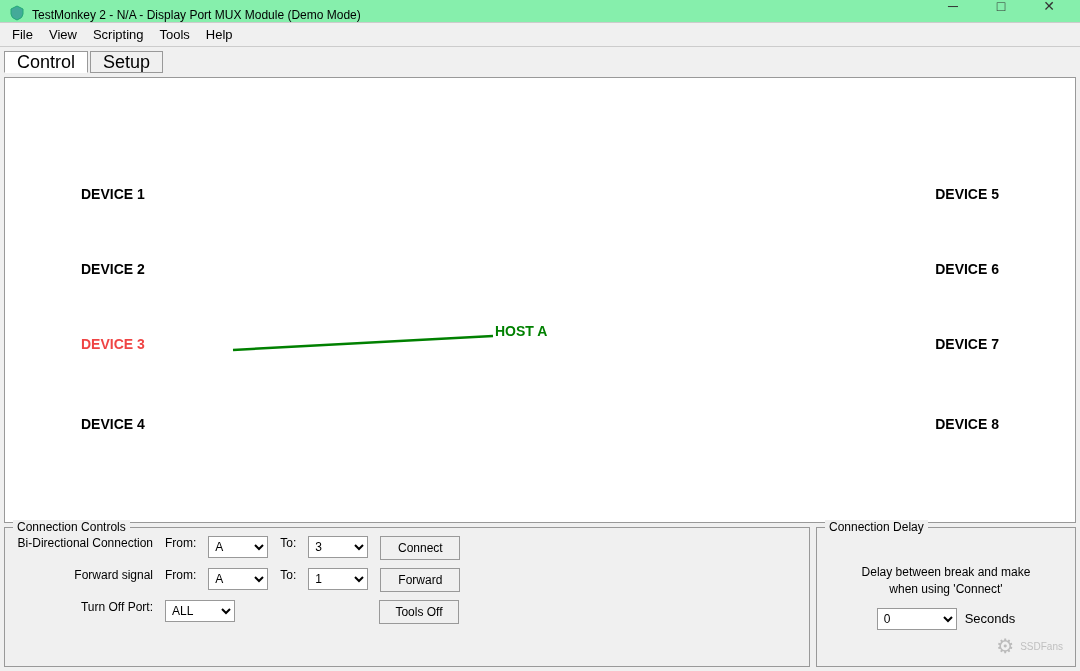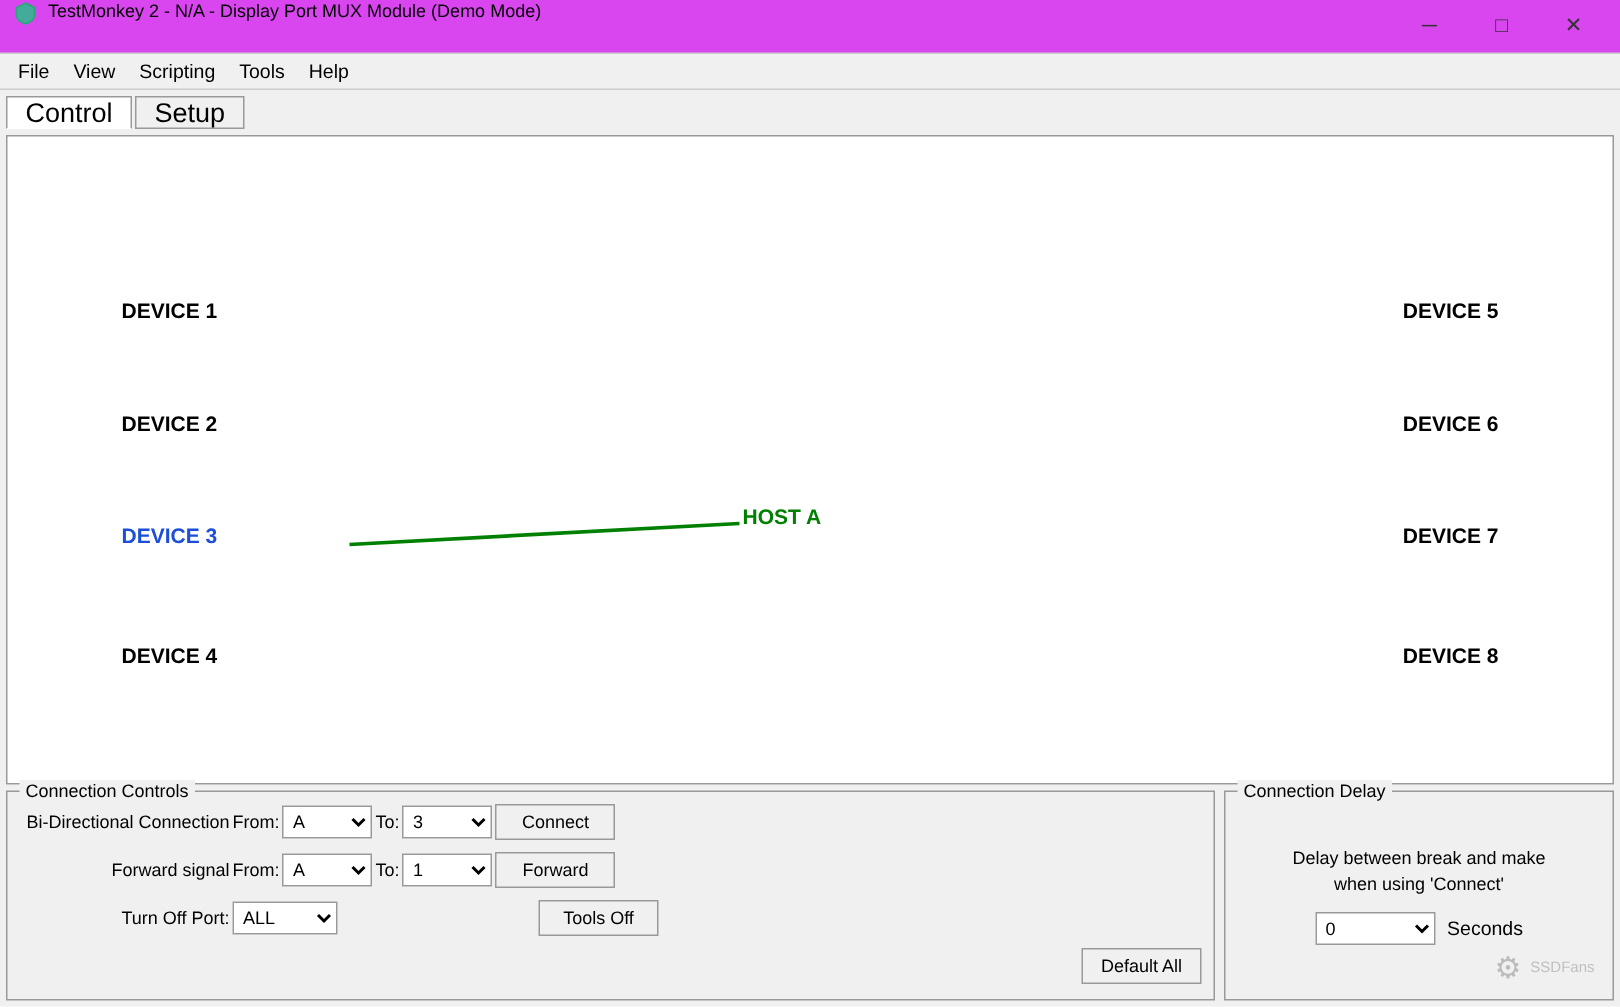--- a/index.html
+++ b/index.html
@@ -9,24 +9,24 @@
       background: #f0f0f0;
       width: 1080px;
       height: 671px;
       overflow: hidden;
       display: flex;
       flex-direction: column;
     }
 
     
     .title-bar {
-      background: #d946ef;
-      height: 36px;
-      display: flex;
-      align-items: flex-start;
+      background: #86efac;
+      height: 23px;
+      display: flex;
+      align-items: flex-end;
       padding: 0 8px;
       border-bottom: 1px solid #ccc;
       user-select: none;
     }
     .title-bar-icon {
       width: 18px;
       height: 18px;
       margin-right: 6px;
       display: flex;
       align-items: center;
@@ -116,21 +116,21 @@
     }
 
     
     .device-label {
       position: absolute;
       font-size: 14px;
       font-weight: bold;
       color: #000;
     }
     .device-label.active {
-      color: #1d4ed8;
+      color: #ef4444;
     }
     .host-label {
       position: absolute;
       font-size: 14px;
       font-weight: bold;
       color: #008000;
     }
 
     
     .connection-svg {
@@ -161,23 +161,23 @@
       position: absolute;
       top: -8px;
       left: 8px;
       background: #f0f0f0;
       padding: 0 4px;
       font-size: 12px;
     }
 
     .control-row {
       display: flex;
-      align-items: center;
+      align-items: flex-start;
       margin-bottom: 8px;
-      gap: 2px;
+      gap: 12px;
     }
     .control-label {
       min-width: 140px;
       text-align: right;
       font-size: 12px;
     }
     .control-label-sm {
       font-size: 12px;
       white-space: nowrap;
     }
@@ -332,23 +332,20 @@
       <div class="control-row">
         <span class="control-label">Turn Off Port:</span>
         <select class="ctrl-select" style="min-width:70px;">
           <option>ALL</option><option>1</option><option>2</option>
           <option>3</option><option>4</option><option>5</option>
           <option>6</option><option>7</option><option>8</option>
         </select>
         <button class="ctrl-btn" style="margin-left:132px;">Tools Off</button>
       </div>
 
-      <div class="control-row" style="justify-content:flex-end;margin-right:0;">
-        <button class="ctrl-btn">Default All</button>
-      </div>
 
     </div>
 
     <div class="conn-delay">
       <span class="conn-controls-title">Connection Delay</span>
       <div class="delay-text">Delay between break and make<br>when using 'Connect'</div>
       <div class="delay-row">
         <select class="ctrl-select" style="min-width:80px;">
           <option>0</option><option>1</option><option>2</option>
           <option>3</option><option>4</option><option>5</option>

